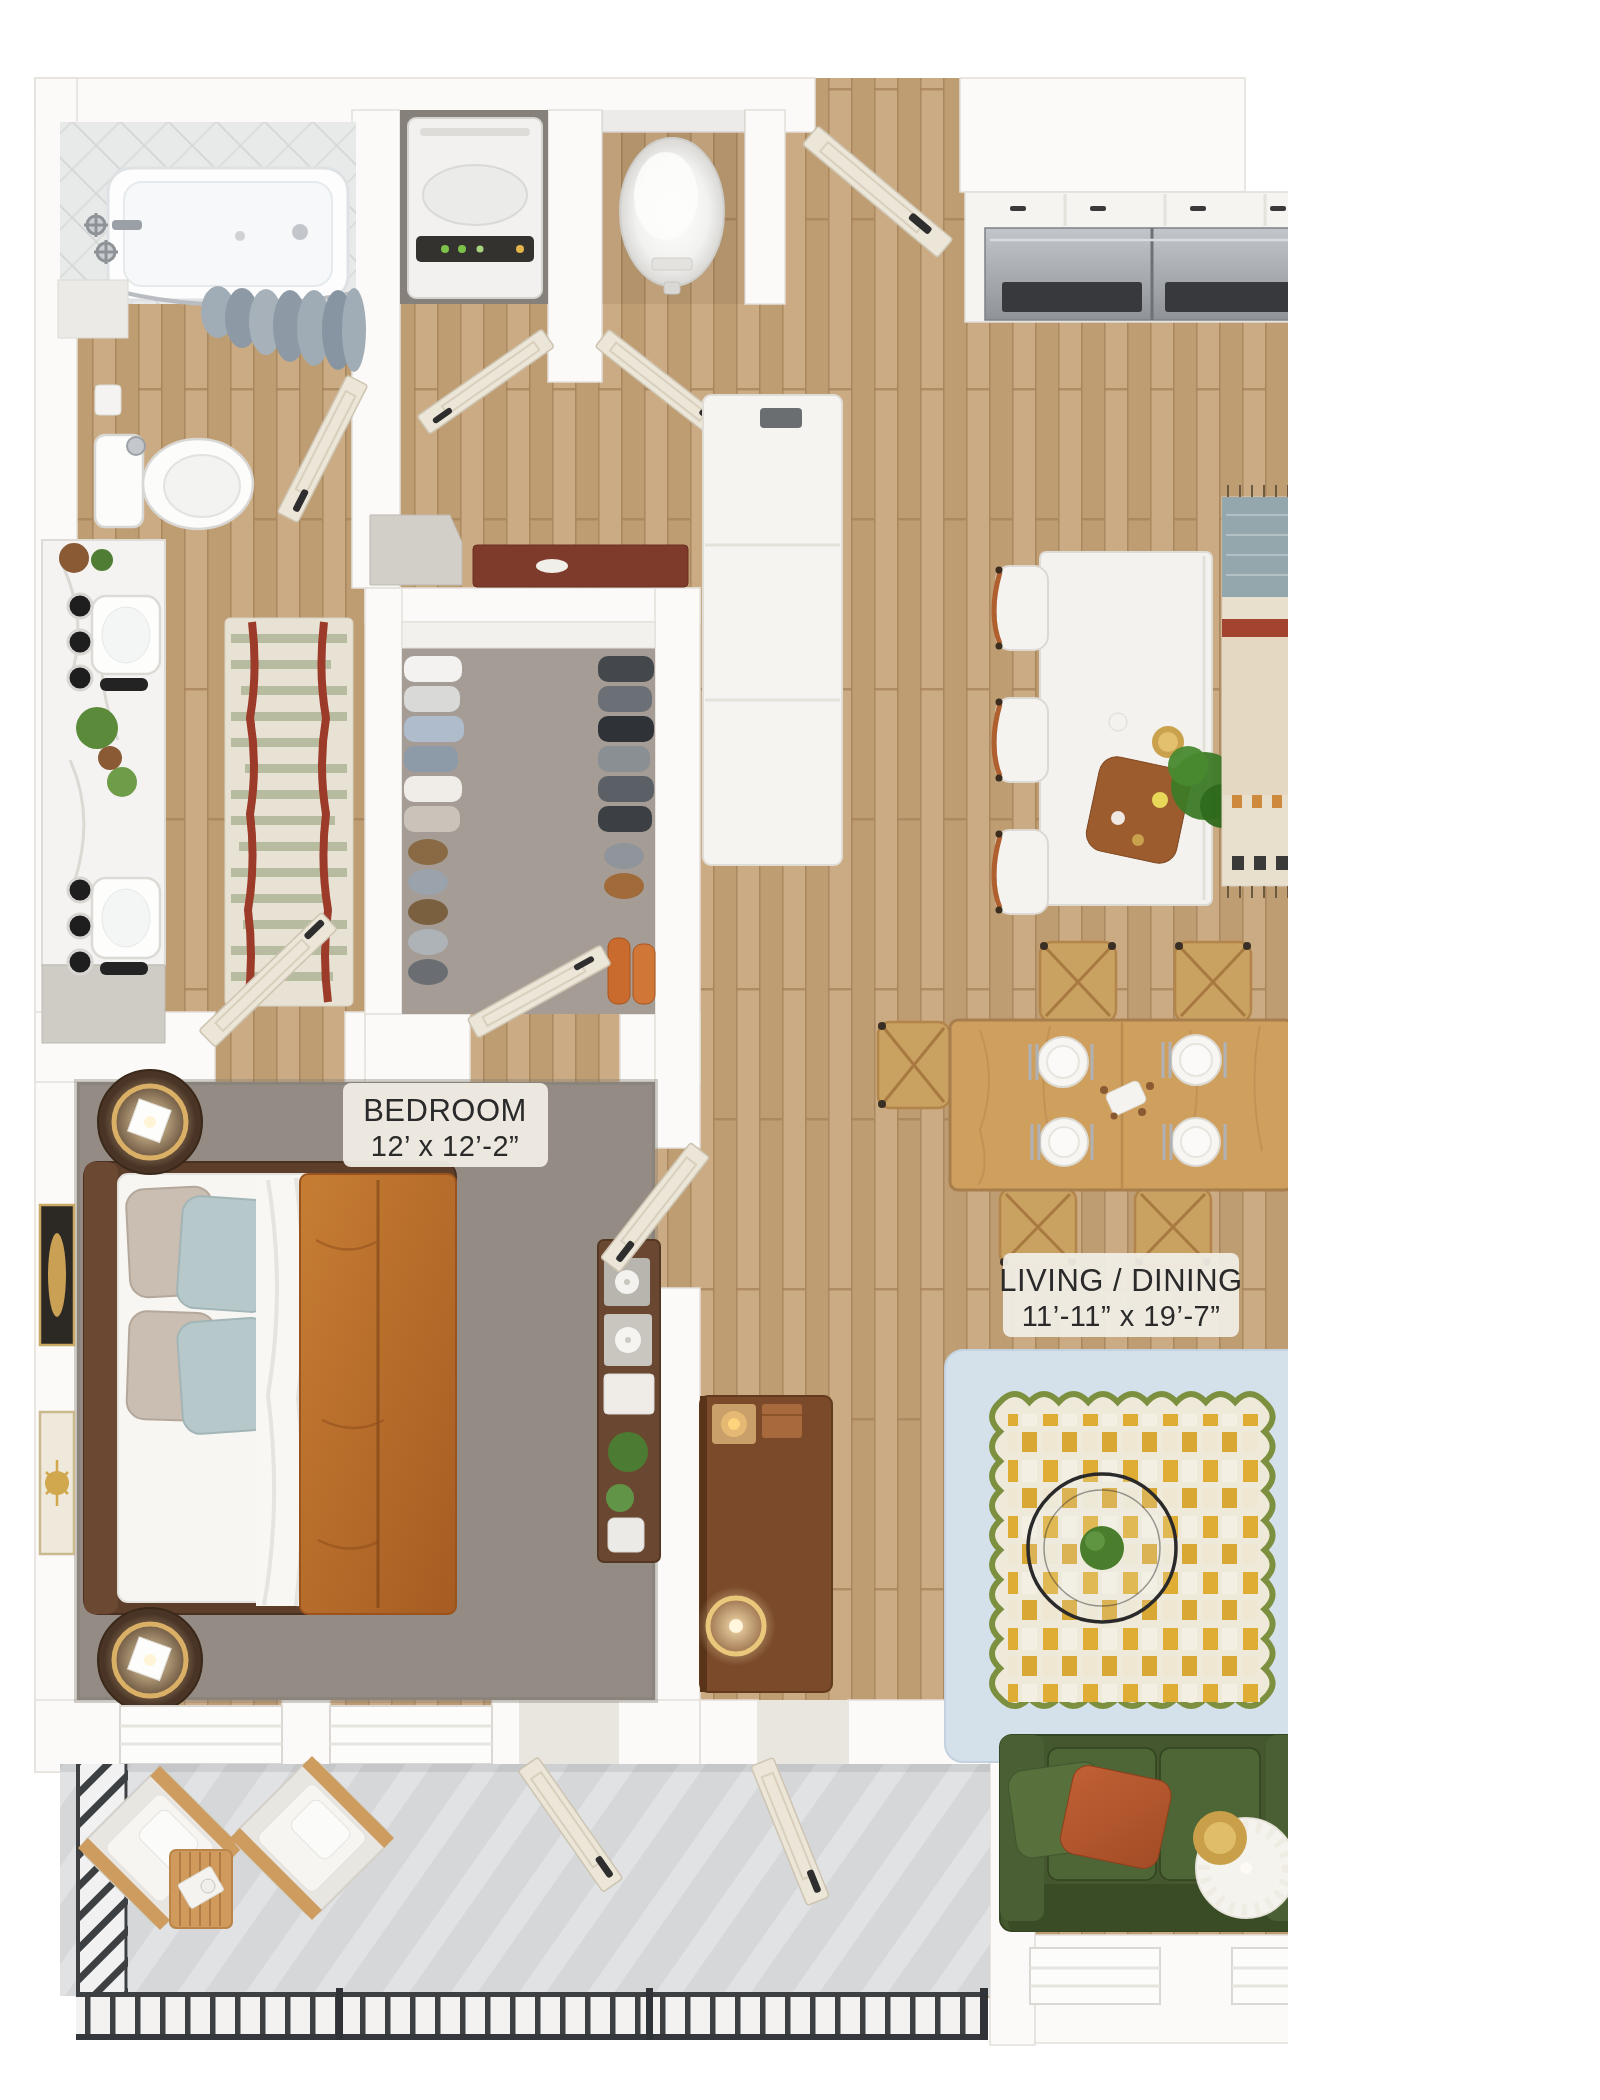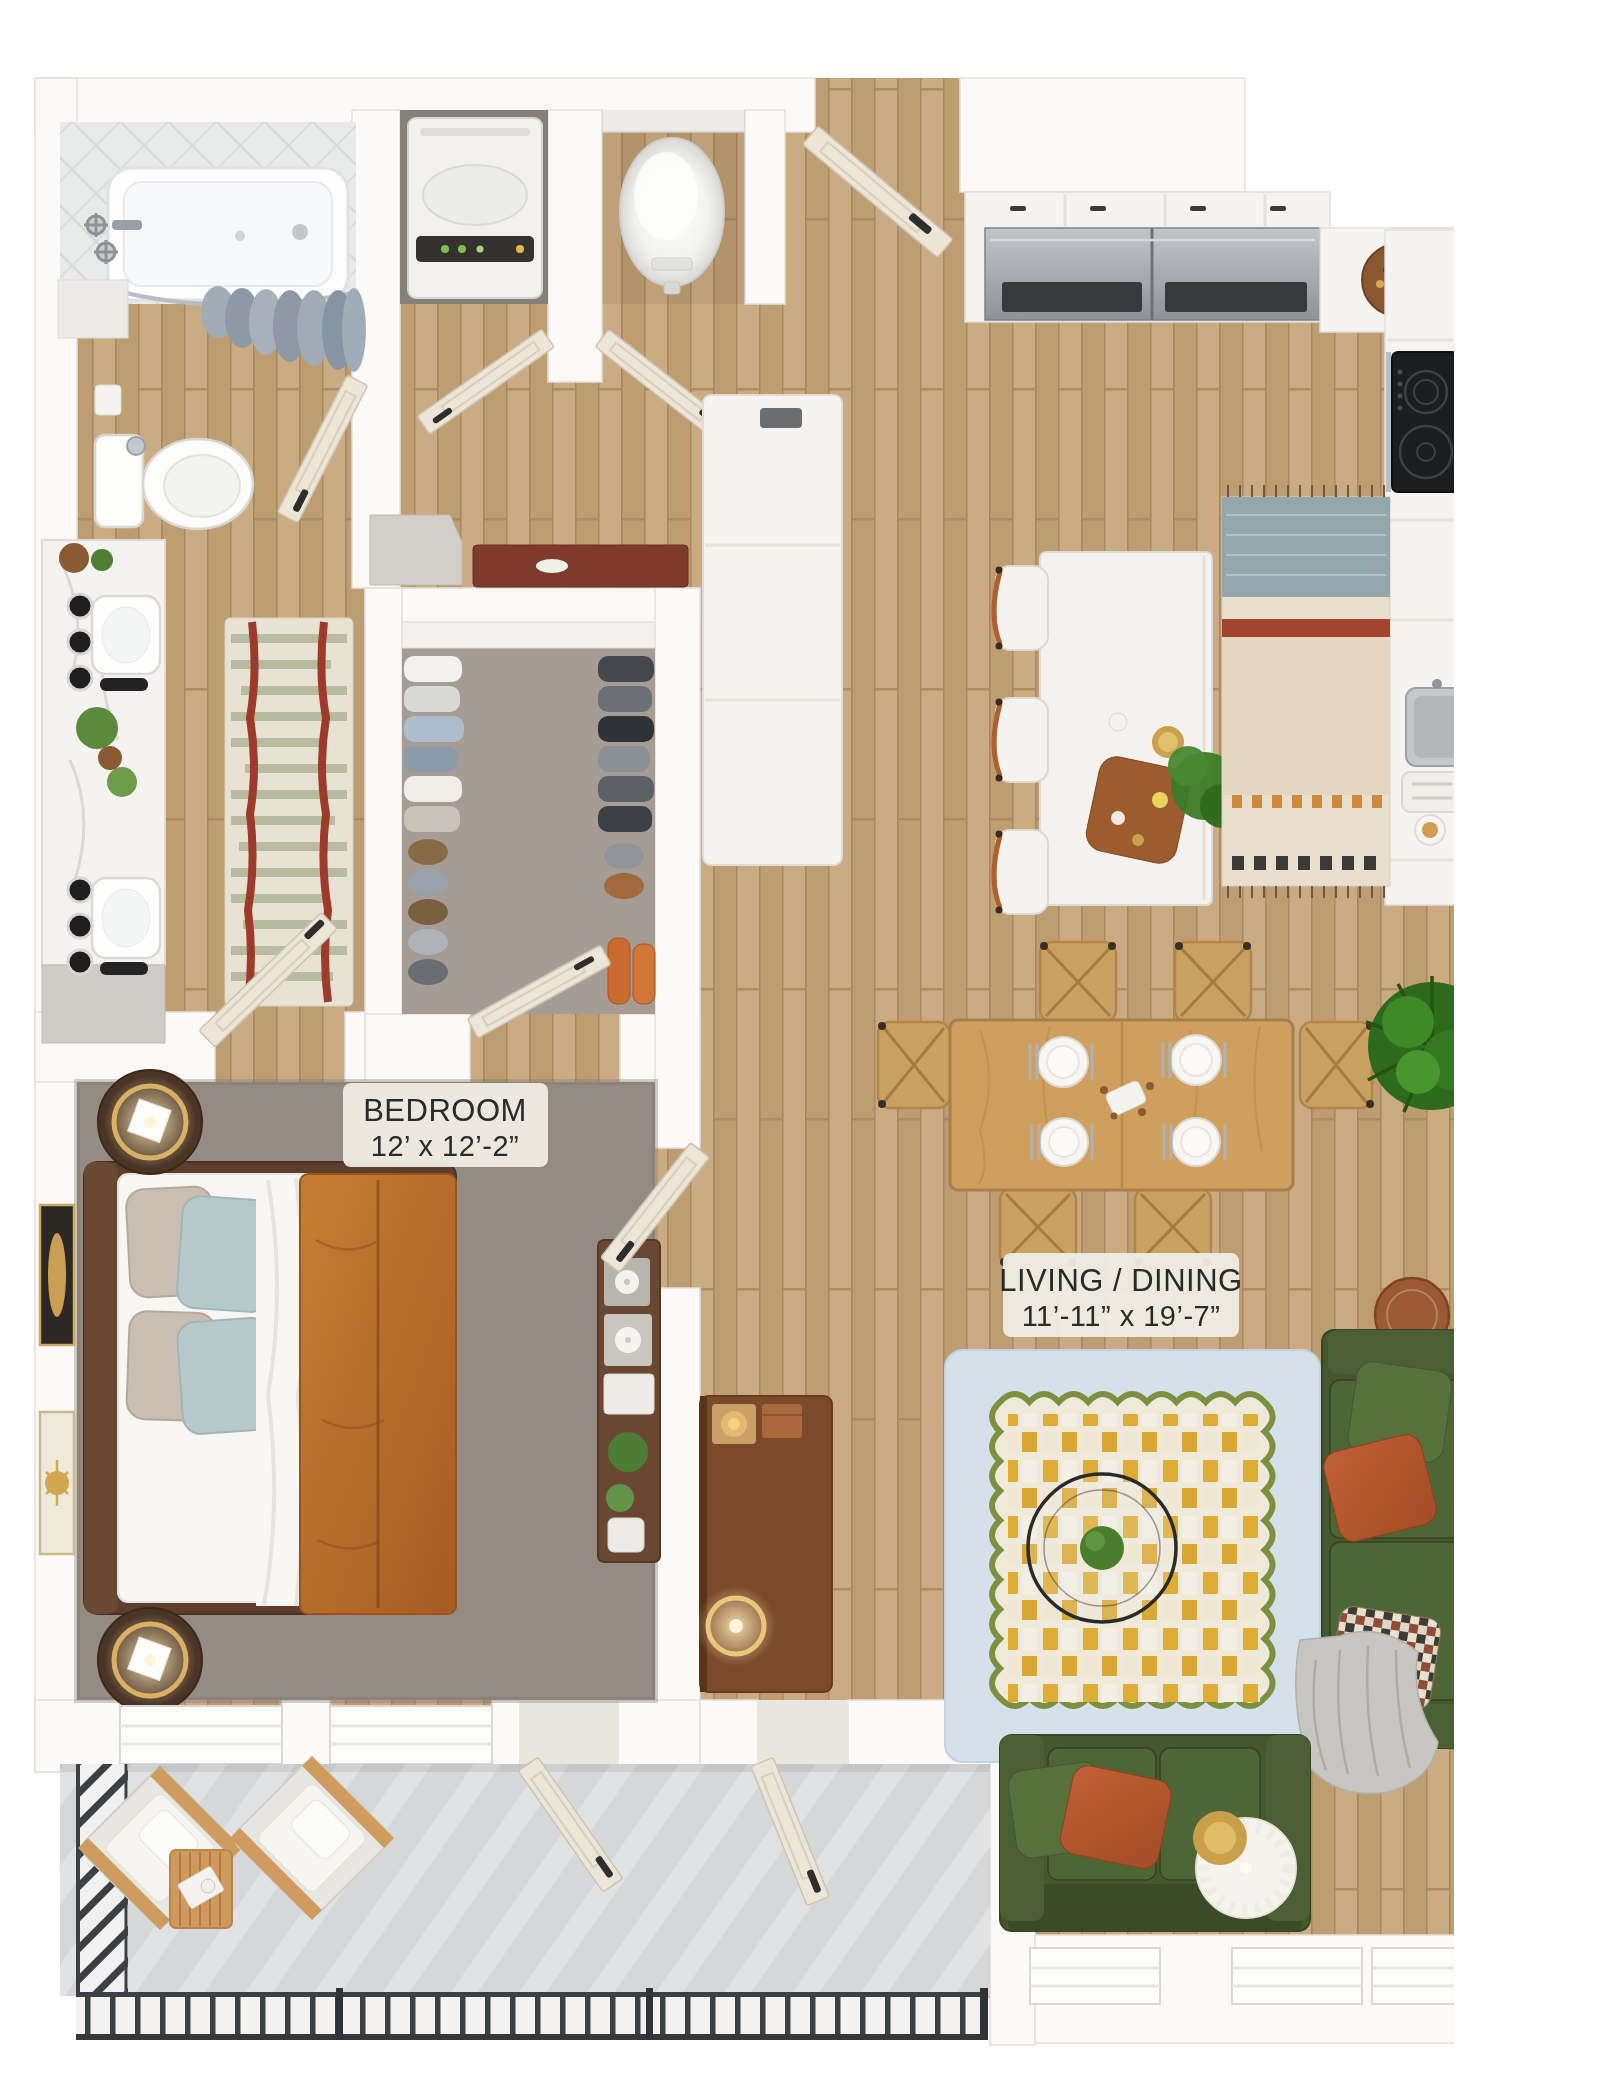--- a/index.html
+++ b/index.html
@@ -1,16 +1,16 @@
 <!DOCTYPE html>
 <html><head>
 <meta charset="utf-8">
 <style>
   html,body{margin:0;padding:0;background:#ffffff;}
-  .canvas{position:relative;width:1454px;height:2100px;background:#ffffff;overflow:hidden;
+  .canvas{position:relative;width:1288px;height:2100px;background:#ffffff;overflow:hidden;
           font-family:"Liberation Sans",sans-serif;}
   svg{position:absolute;left:0;top:0;}
   .wall{fill:#fbfaf8;stroke:#e3e0da;stroke-width:1.5;}
   .ext{fill:#ffffff;}
   .doorleaf{fill:#ece6d8;stroke:#cdc4b2;stroke-width:1.5;}
   .doorpanel{fill:none;stroke:#d8cfbd;stroke-width:2;}
   .handle{fill:#2e2e2e;}
   .cab{fill:#f5f4f1;stroke:#e1ded8;stroke-width:1.5;}
   .roomlabelbox{fill:#f1eee5;opacity:.94;}
   .lbl1{font-size:31px;fill:#2a2a2a;letter-spacing:.5px;}

